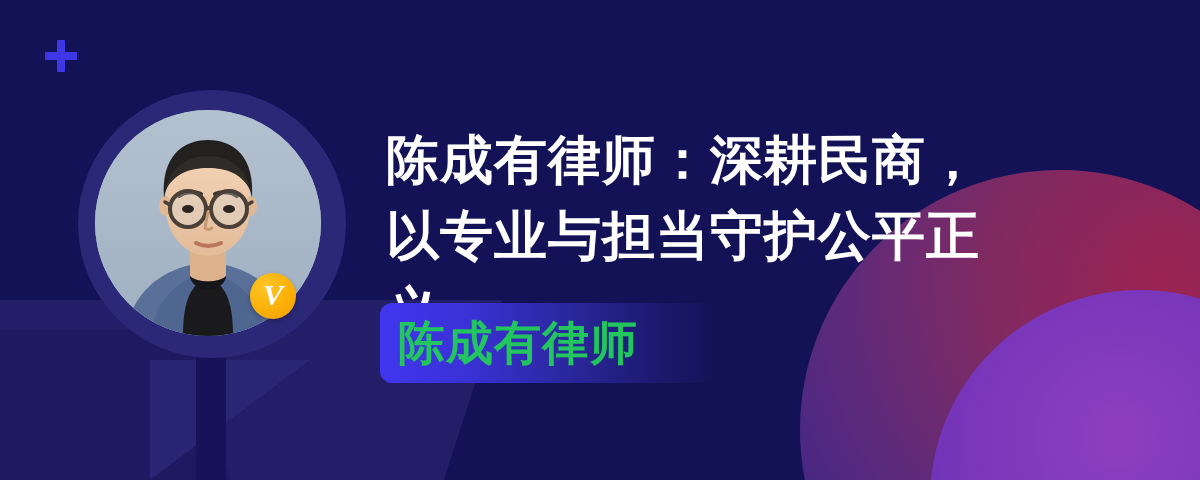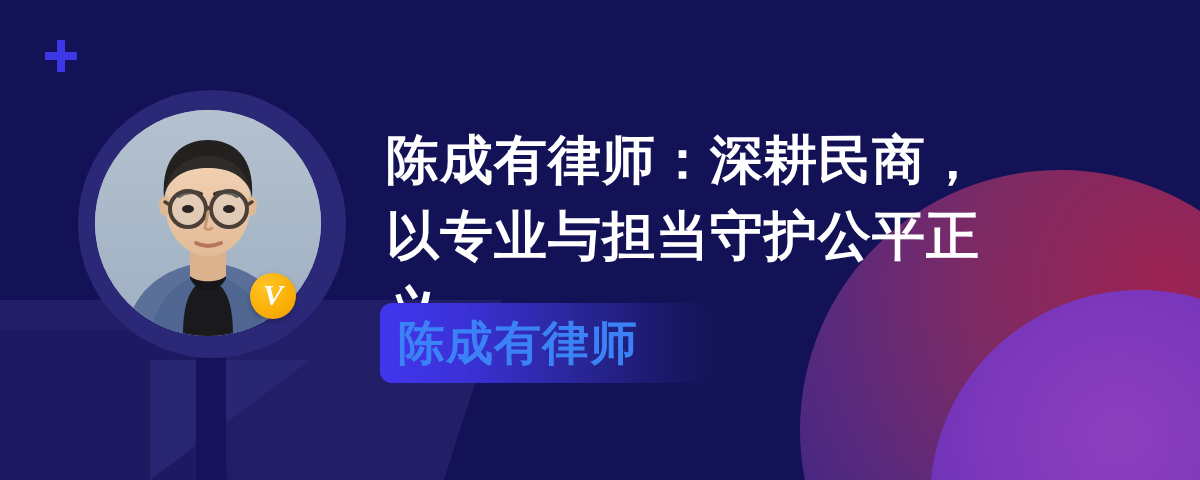--- a/index.html
+++ b/index.html
@@ -163,21 +163,21 @@
     top: 303px;
     width: 336px;
     height: 80px;
     border-radius: 12px;
     background: linear-gradient(90deg, #4136ee 0%, #3a31d6 26%, #2a2699 58%, #1b1a6e 82%, rgba(20,18,86,0) 100%);
   }
   .name-pill-label {
     position: absolute;
     left: 398px;
     top: 315px;
-    color: #3b82f6;
+    color: #22c55e;
     font-size: 47px;
     font-weight: 700;
     line-height: 56px;
     letter-spacing: 1px;
     font-family: "DejaVu Sans", "Liberation Sans", sans-serif;
   }
 </style>
 </head>
 <body>
 

